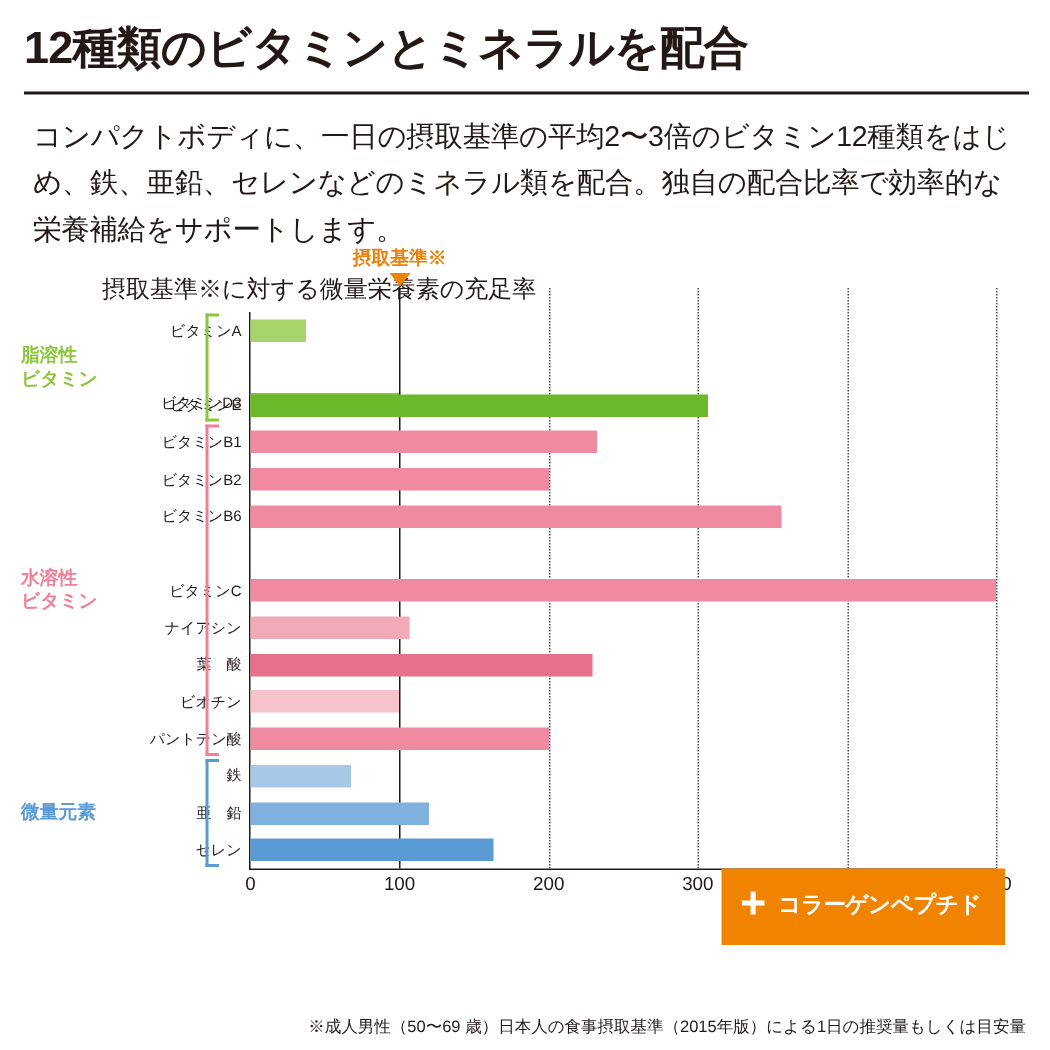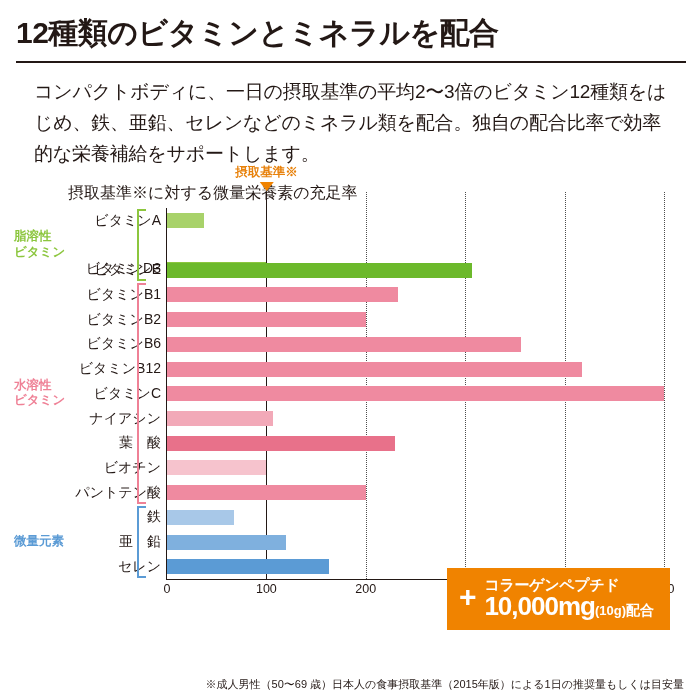--- a/index.html
+++ b/index.html
@@ -26,21 +26,21 @@
   }
   .rule {
     height: 2px;
     background: #231815;
     margin: 0 14px 0 16px;
   }
 
   
   .lead {
     margin: 0;
-    padding: 14px 26px 6px 34px;
+    padding: 14px 26px 6px 22px;
     font-size: 19px;
     line-height: 1.62;
     letter-spacing: -0.2px;
     color: #231815;
   }
 
   
   .chart-wrap {
     position: relative;
     margin: 8px 0 0 0;
@@ -83,21 +83,21 @@
     position: absolute;
     left: 0; top: 0;
     height: 100%;
     border-radius: 0;
   }
   .row-label {
     position: absolute;
     right: calc(100% + 6px);
     top: 50%;
     transform: translateY(-50%);
-    font-size: 14px;
+    font-size: 10px;
     white-space: nowrap;
     color: #231815;
   }
 
   
   .xticks { position: absolute; left: 0; right: 0; top: 100%; height: 20px; }
   .xtick {
     position: absolute;
     top: 3px;
     transform: translateX(-50%);
@@ -234,24 +234,20 @@
           <div class="bar" style="width: 46.4%; background: rgb(239, 138, 160);"></div>
         </div>
         <div class="row" style="top: 103.8px; height: 15px;">
           <div class="row-label">ビタミンB2</div>
           <div class="bar" style="width: 40%; background: rgb(239, 138, 160);"></div>
         </div>
         <div class="row" style="top: 128.533px; height: 15px;">
           <div class="row-label">ビタミンB6</div>
           <div class="bar" style="width: 71.2%; background: rgb(239, 138, 160);"></div>
         </div>
-        <div class="row" style="top: 153.267px; height: 15px;">
-          <div class="row-label">ビタミンB12</div>
-          <div class="bar" style="width: 83.6%; background: rgb(239, 138, 160);"></div>
-        </div>
         <div class="row" style="top: 202.733px; height: 15px;">
           <div class="row-label">ナイアシン</div>
           <div class="bar" style="width: 21.4%; background: rgb(242, 169, 184);"></div>
         </div>
         <div class="row" style="top: 178px; height: 15px;">
           <div class="row-label">ビタミンC</div>
           <div class="bar" style="width: 100%; background: rgb(239, 138, 160);"></div>
         </div>
         <div class="row" style="top: 252.2px; height: 15px;">
           <div class="row-label">ビオチン</div>
@@ -306,19 +302,16 @@
         <div class="bracket" style="border-color: rgb(91, 155, 213);"></div>
         <div class="glabel" style="color: rgb(91, 155, 213);">微量元素</div>
       </div>
     </div>
 </div>
 
 <div class="callout">
   <div class="plus">+</div>
   <div>
     <div class="c-top">コラーゲンペプチド</div>
-    <div>
-      <span class="c-big">10,000mg</span><span class="c-small">(10g)</span><span class="c-tail">配合</span>
-    </div>
   </div>
 </div>
 
 <div class="footnote">※成人男性（50〜69 歳）日本人の食事摂取基準（2015年版）による1日の推奨量もしくは目安量</div>
 
 </body></html>

